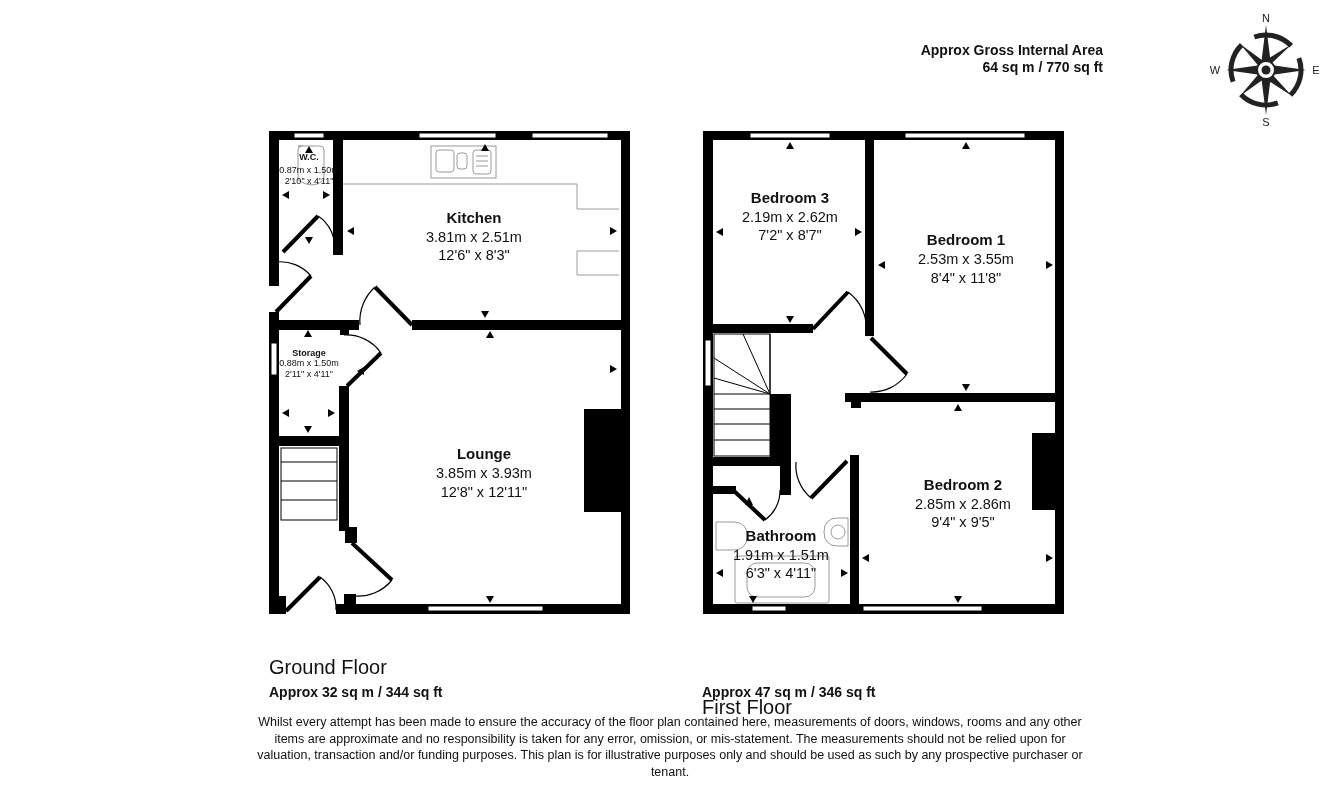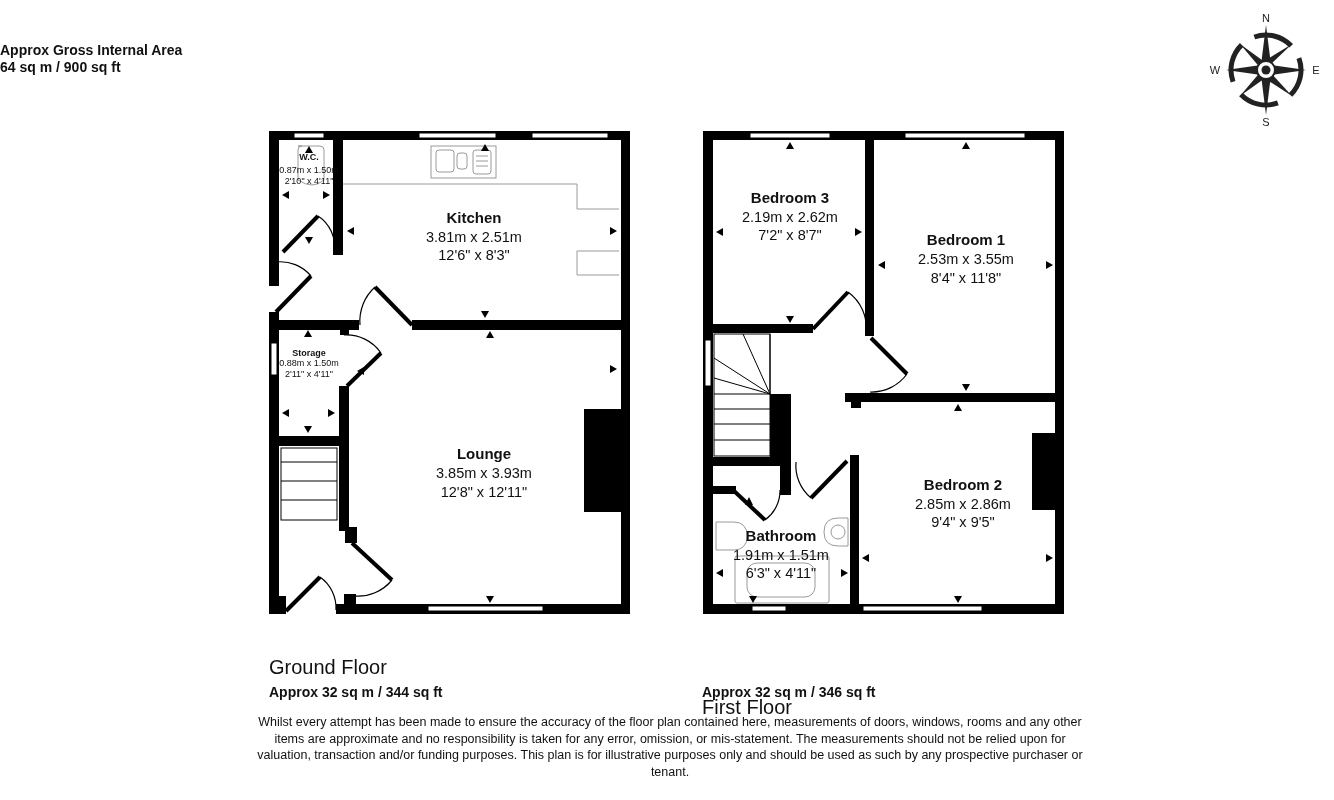--- a/index.html
+++ b/index.html
@@ -1,19 +1,19 @@
 <!DOCTYPE html>
 <html><head>
 <meta charset="utf-8">
 <style>
   html, body { margin: 0; padding: 0; background: #ffffff; }
   body { width: 1334px; height: 800px; position: relative; overflow: hidden;
          font-family: "Liberation Sans", sans-serif; color: #111; }
   .abs { position: absolute; }
-  .title { left: 0; width: 1103px; top: 42px; text-align: left; font-weight: bold; font-size: 14px; line-height: 17px; }
+  .title { left: 0; width: 1103px; top: 42px; text-align: right; font-weight: bold; font-size: 14px; line-height: 17px; }
   .floor-name { font-size: 20px; line-height: 22px; text-align: center; }
   .floor-area { font-weight: bold; font-size: 14px; line-height: 17px; }
   .disclaimer { left: 250px; width: 840px; top: 714px; text-align: center; font-size: 12.5px; line-height: 16.5px; }
   svg { position: absolute; left: 0; top: 0; }
   .wall { fill: #000; }
   .win { fill: #fff; stroke: #000; stroke-width: 1; }
   .fx { fill: none; stroke: #9a9a9a; stroke-width: 1; }
   .swing { fill: none; stroke: #000; stroke-width: 1.2; }
   .leaf { stroke: #000; stroke-width: 4; }
   .arr { fill: #000; }
@@ -21,21 +21,21 @@
   .rdim { font-family: "Liberation Sans", sans-serif; font-size: 14.5px; text-anchor: middle; fill: #111; }
   .sname { font-family: "Liberation Sans", sans-serif; font-weight: bold; font-size: 9px; text-anchor: middle; fill: #111; }
   .sdim { font-family: "Liberation Sans", sans-serif; font-size: 9px; text-anchor: middle; fill: #111; }
   .compass-letter { font-family: "Liberation Sans", sans-serif; font-size: 11px; fill: #222; text-anchor: middle; }
 </style>
 </head>
 <body>
 
 <div class="abs title">
   <div>Approx Gross Internal Area</div>
-  <div>64 sq m / 900 sq ft</div>
+  <div>64 sq m / 770 sq ft</div>
 </div>
 
 <svg width="1334" height="800" viewBox="0 0 1334 800">
 
   <g>
     <circle cx="1266" cy="70" r="35" fill="none" stroke="#222" stroke-width="5" stroke-dasharray="40 15" transform="rotate(-20 1266 70)"></circle>
     <polygon points="1266,25 1271,65 1266,70 1261,65" fill="#222"></polygon>
     <polygon points="1266,115 1271,75 1266,70 1261,75" fill="#222"></polygon>
     <polygon points="1226,70 1261,65 1266,70 1261,75" fill="#222"></polygon>
     <polygon points="1306,70 1271,65 1266,70 1271,75" fill="#222"></polygon>
@@ -256,15 +256,15 @@
 
     <text class="rname" x="963" y="490">Bedroom 2</text>
     <text class="rdim" x="963" y="509">2.85m x 2.86m</text>
     <text class="rdim" x="963" y="527">9'4" x 9'5"</text>
   </g>
 </svg>
 
 <div class="abs floor-name" style="left:269px; top:656px;">Ground Floor</div>
 <div class="abs floor-area" style="left:269px; top:684px;">Approx 32 sq m / 344 sq ft</div>
 <div class="abs floor-name" style="left:702px; top:656px;margin-top:40px;">First Floor</div>
-<div class="abs floor-area" style="left:702px; top:684px;">Approx 32 sq m / 346 sq ft</div>
+<div class="abs floor-area" style="left:702px; top:684px;">Approx 47 sq m / 346 sq ft</div>
 
 <div class="abs disclaimer">Whilst every attempt has been made to ensure the accuracy of the floor plan contained here, measurements of doors, windows, rooms and any other items are approximate and no responsibility is taken for any error, omission, or mis-statement. The measurements should not be relied upon for valuation, transaction and/or funding purposes. This plan is for illustrative purposes only and should be used as such by any prospective purchaser or tenant.</div>
 
 </body></html>

